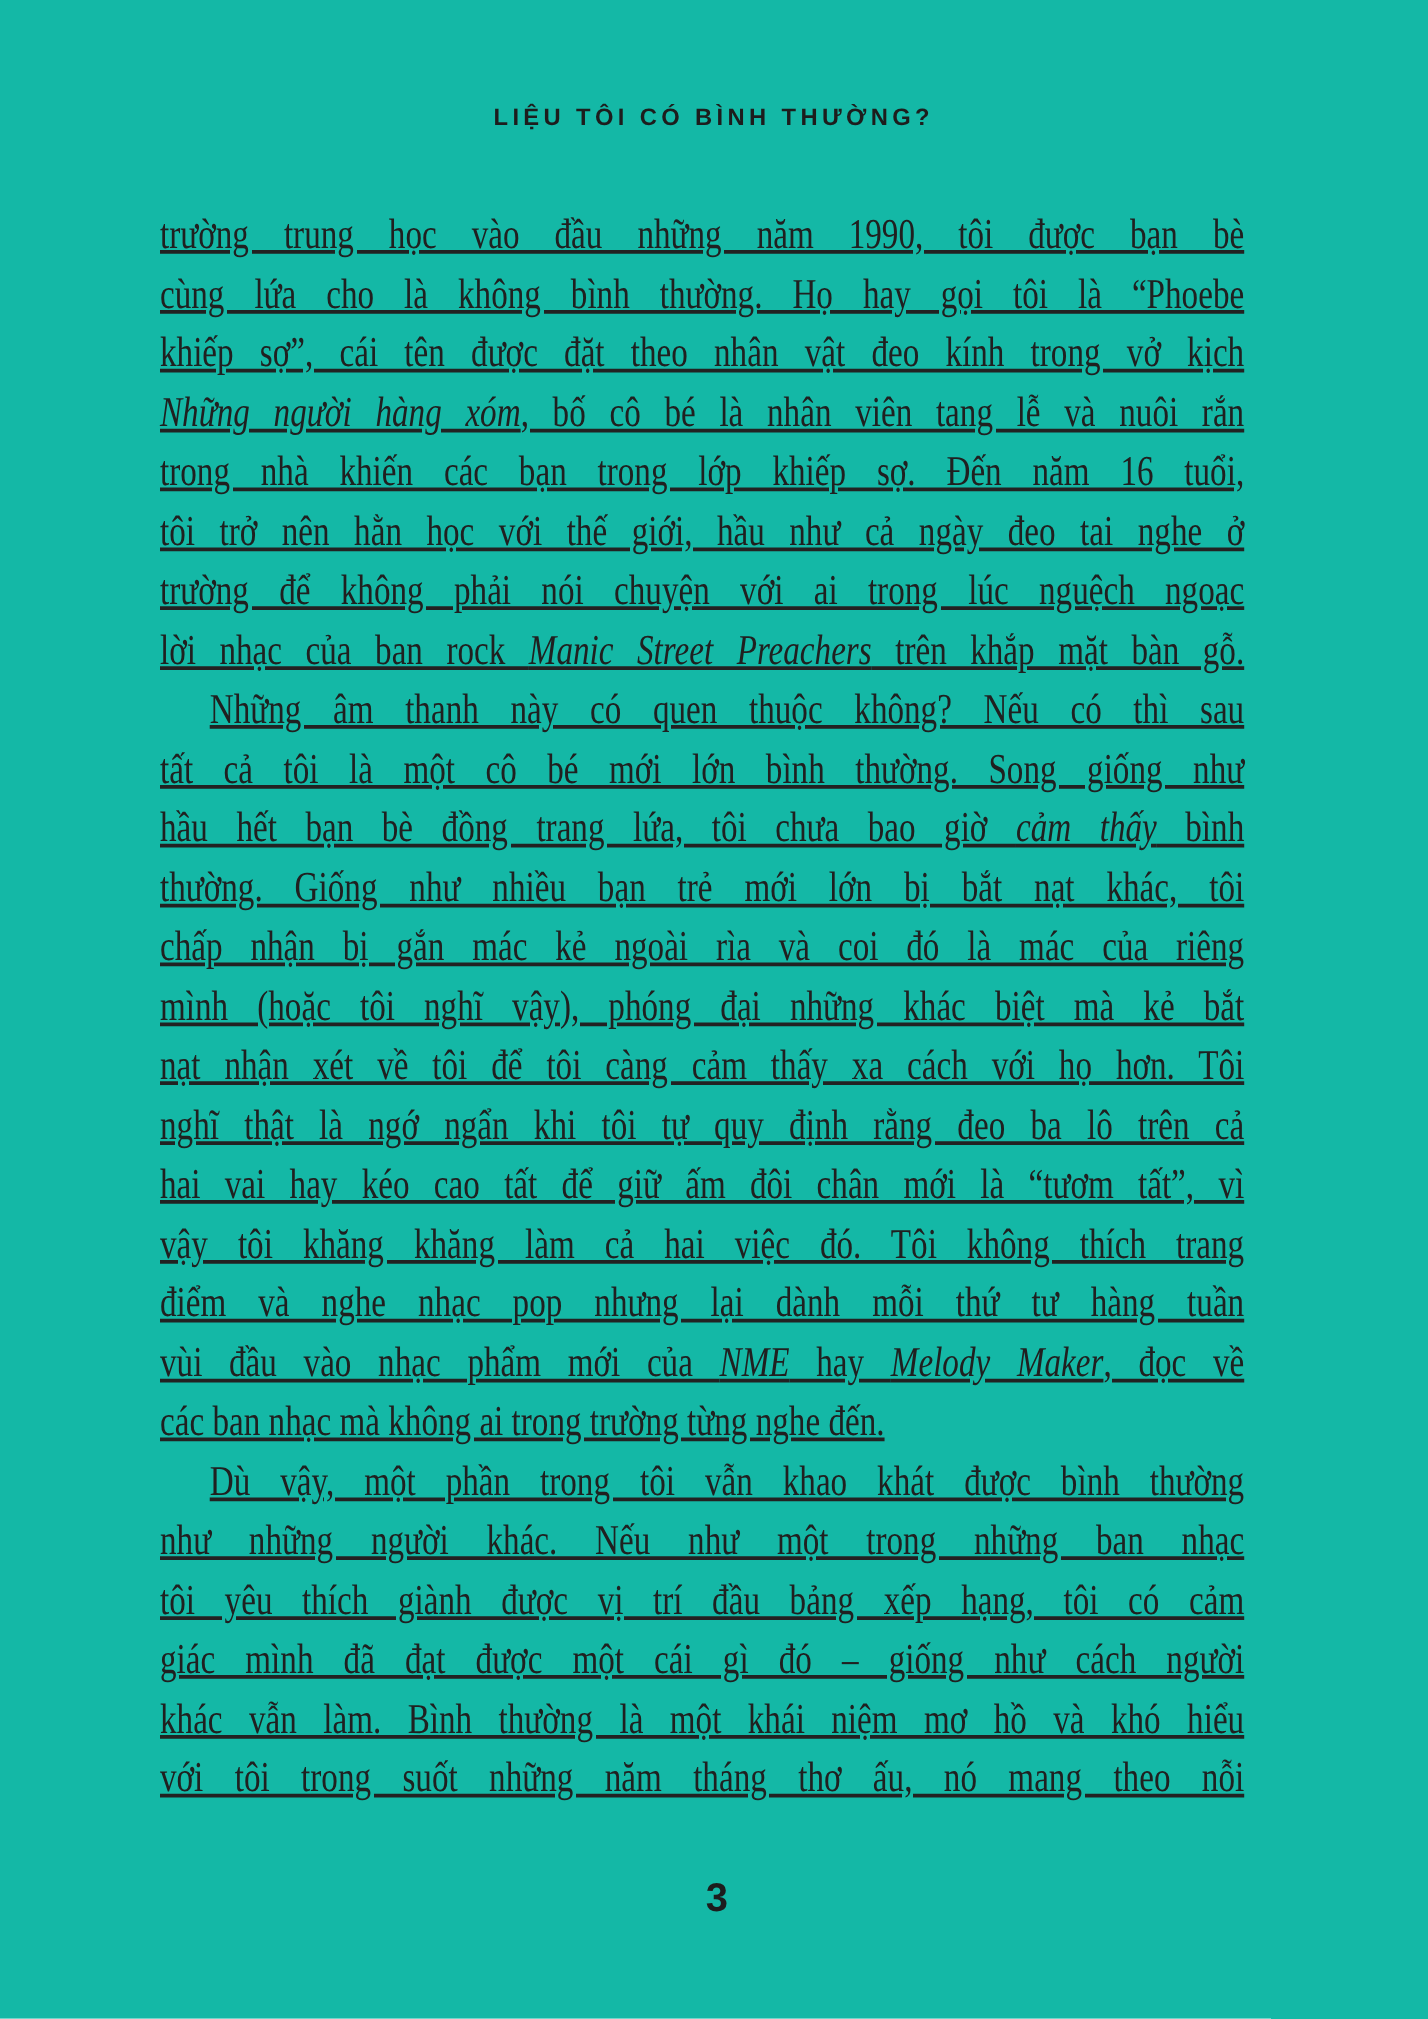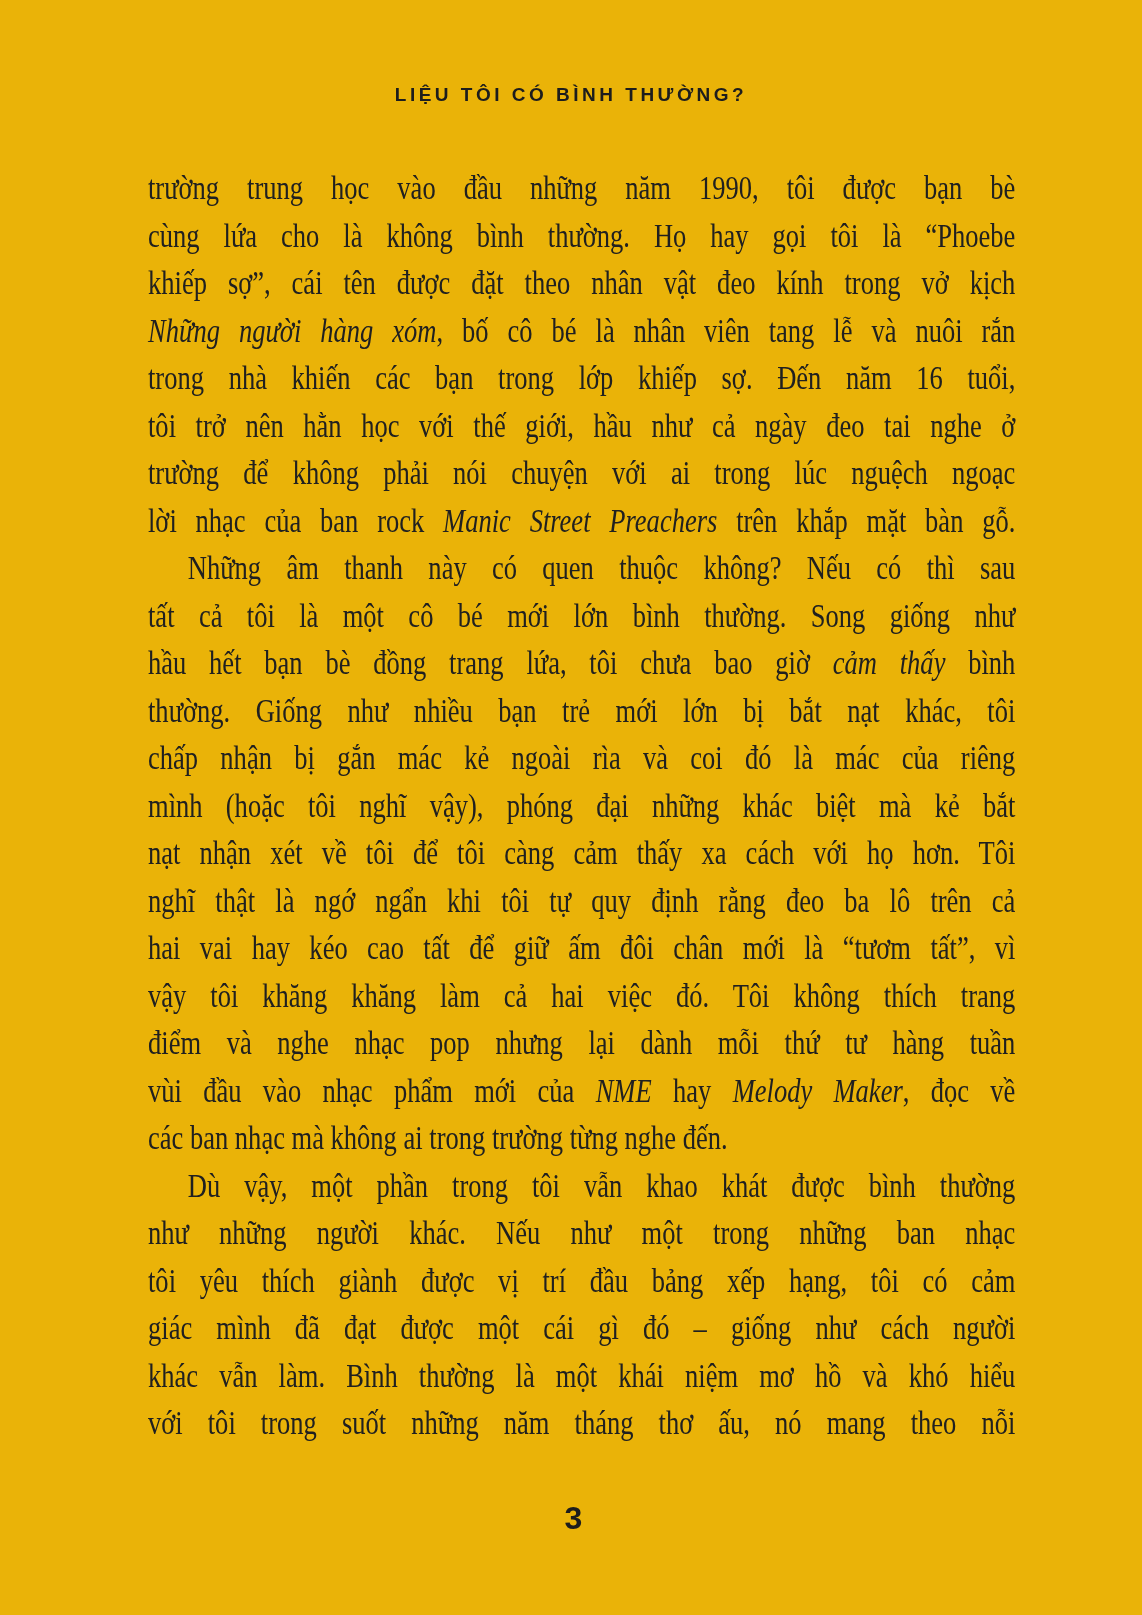--- a/index.html
+++ b/index.html
@@ -4,43 +4,44 @@
 <style>
   html, body {
     margin: 0;
     padding: 0;
     background: #ffffff;
   }
   .page {
     position: relative;
     width: 1142px;
     height: 1615px;
-    background: #eab308;
+    background: #14b8a6;
     overflow: hidden;
     font-family: "Liberation Serif", "DejaVu Serif", serif;
     color: #222222;
   }
   .running-head {
     position: absolute;
     top: 84px;
     left: 0;
     width: 100%;
     text-align: center;
     font-family: "Liberation Sans", "DejaVu Sans", sans-serif;
     font-weight: bold;
     font-size: 19px;
     letter-spacing: 3.5px;
     color: #1d1d1d;
     white-space: nowrap;
   }
   .body-text {
     position: absolute;
-    left: 148px;
+    left: 128px;
     top: 164px;
     width: 867px;
+    text-decoration: underline;
   }
   .line {
     width: 1112px;              
     transform: scaleX(0.78);    
     transform-origin: 0 0;
     font-size: 34px;
     line-height: 47.5px;
     height: 47.5px;
     text-align: justify;
     text-align-last: justify;

